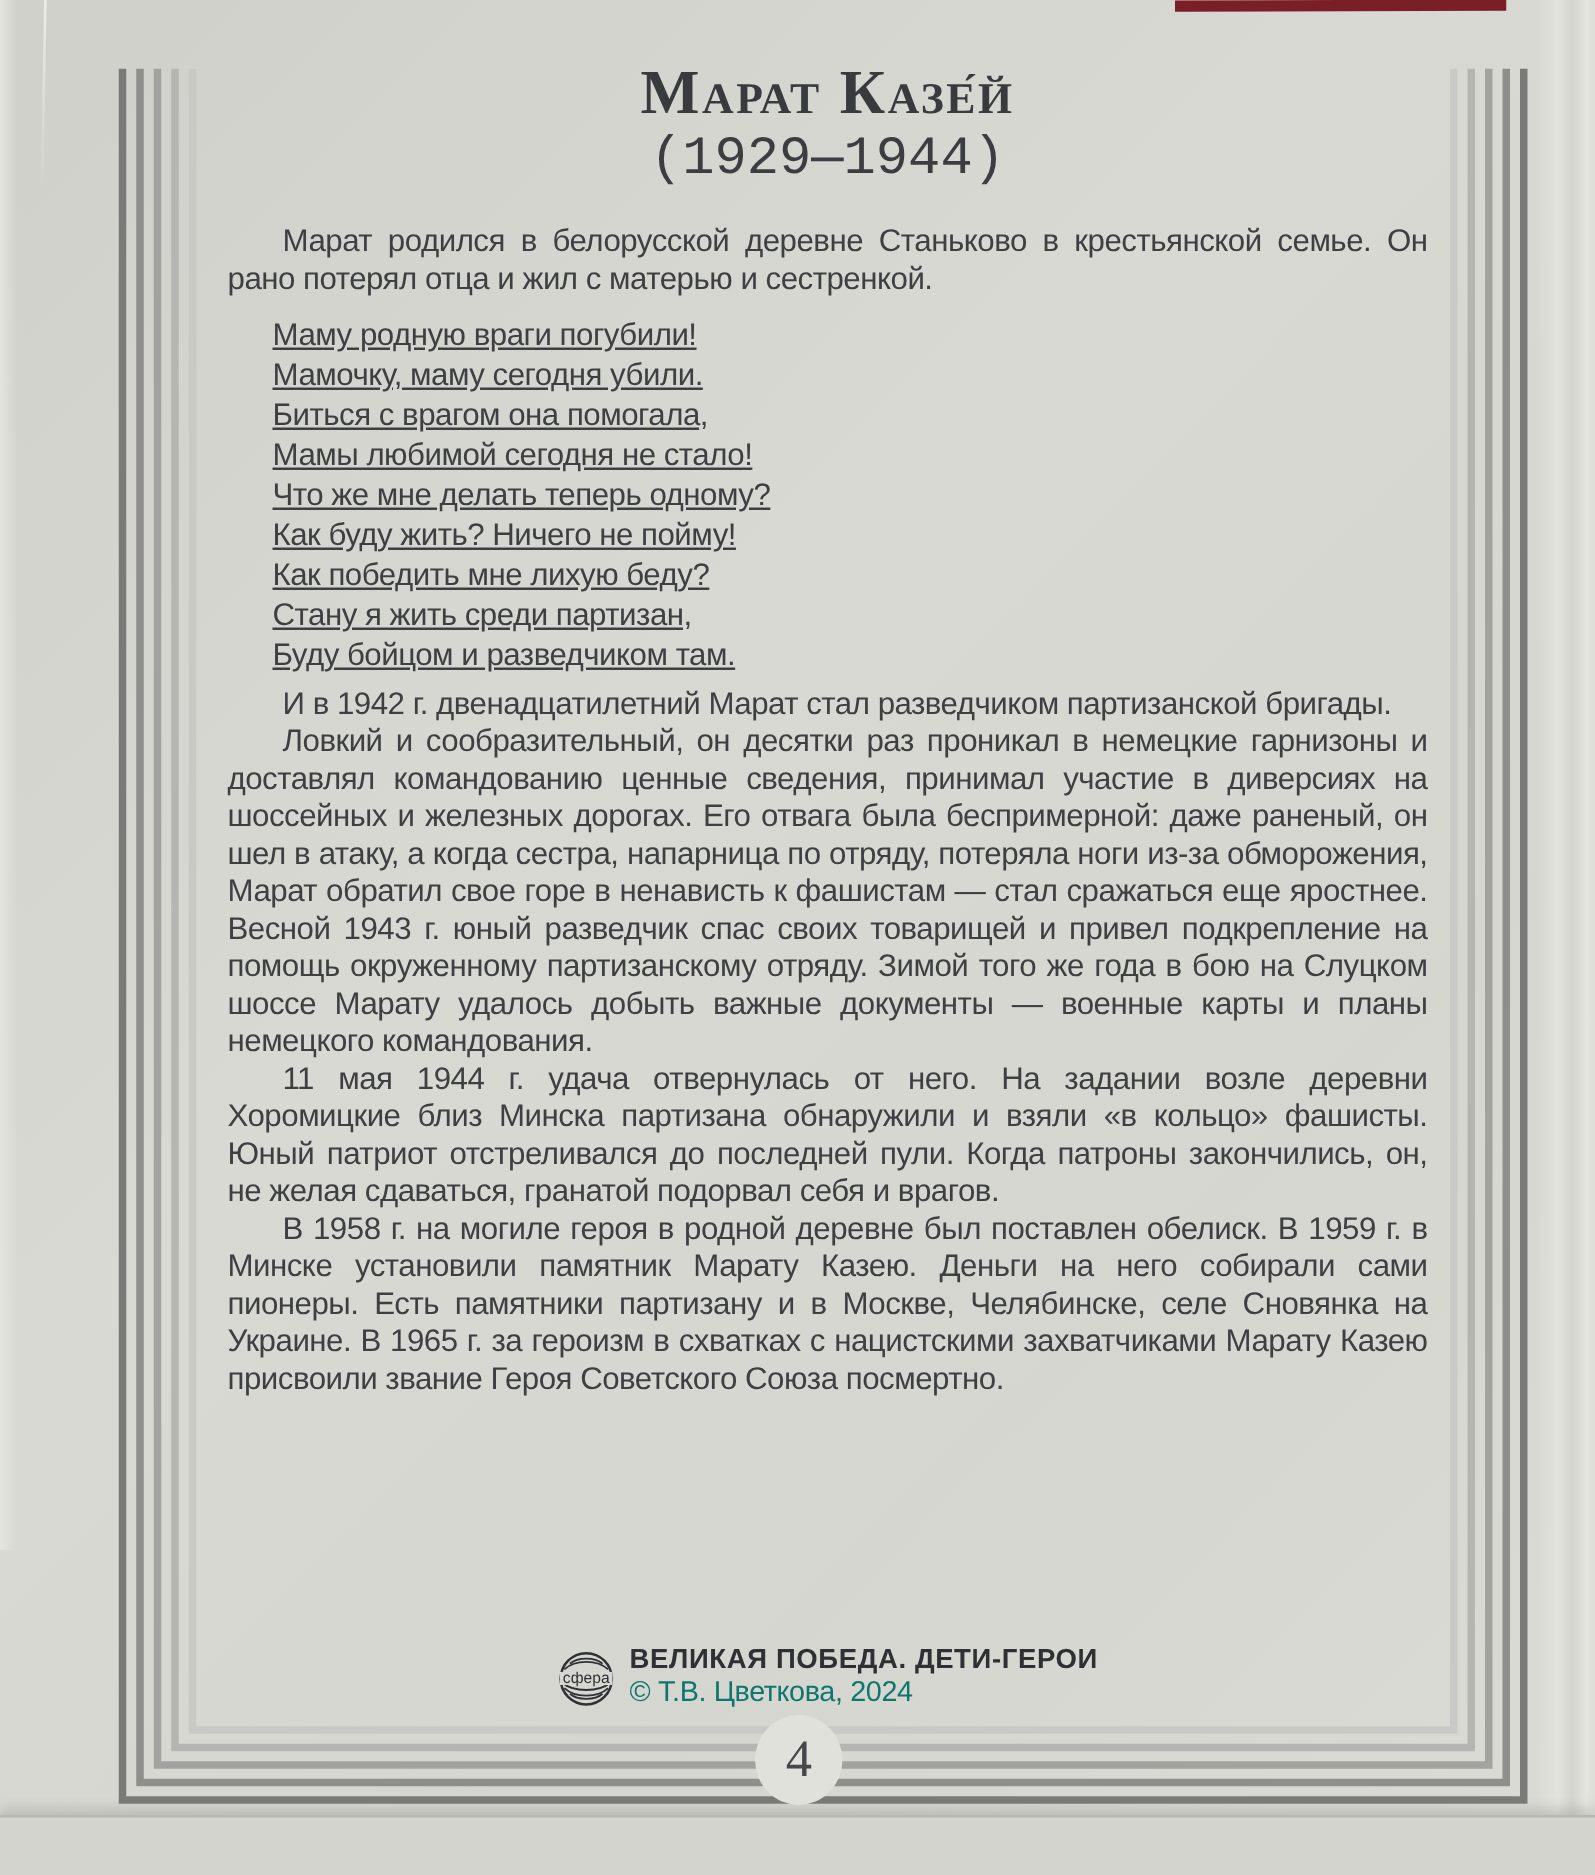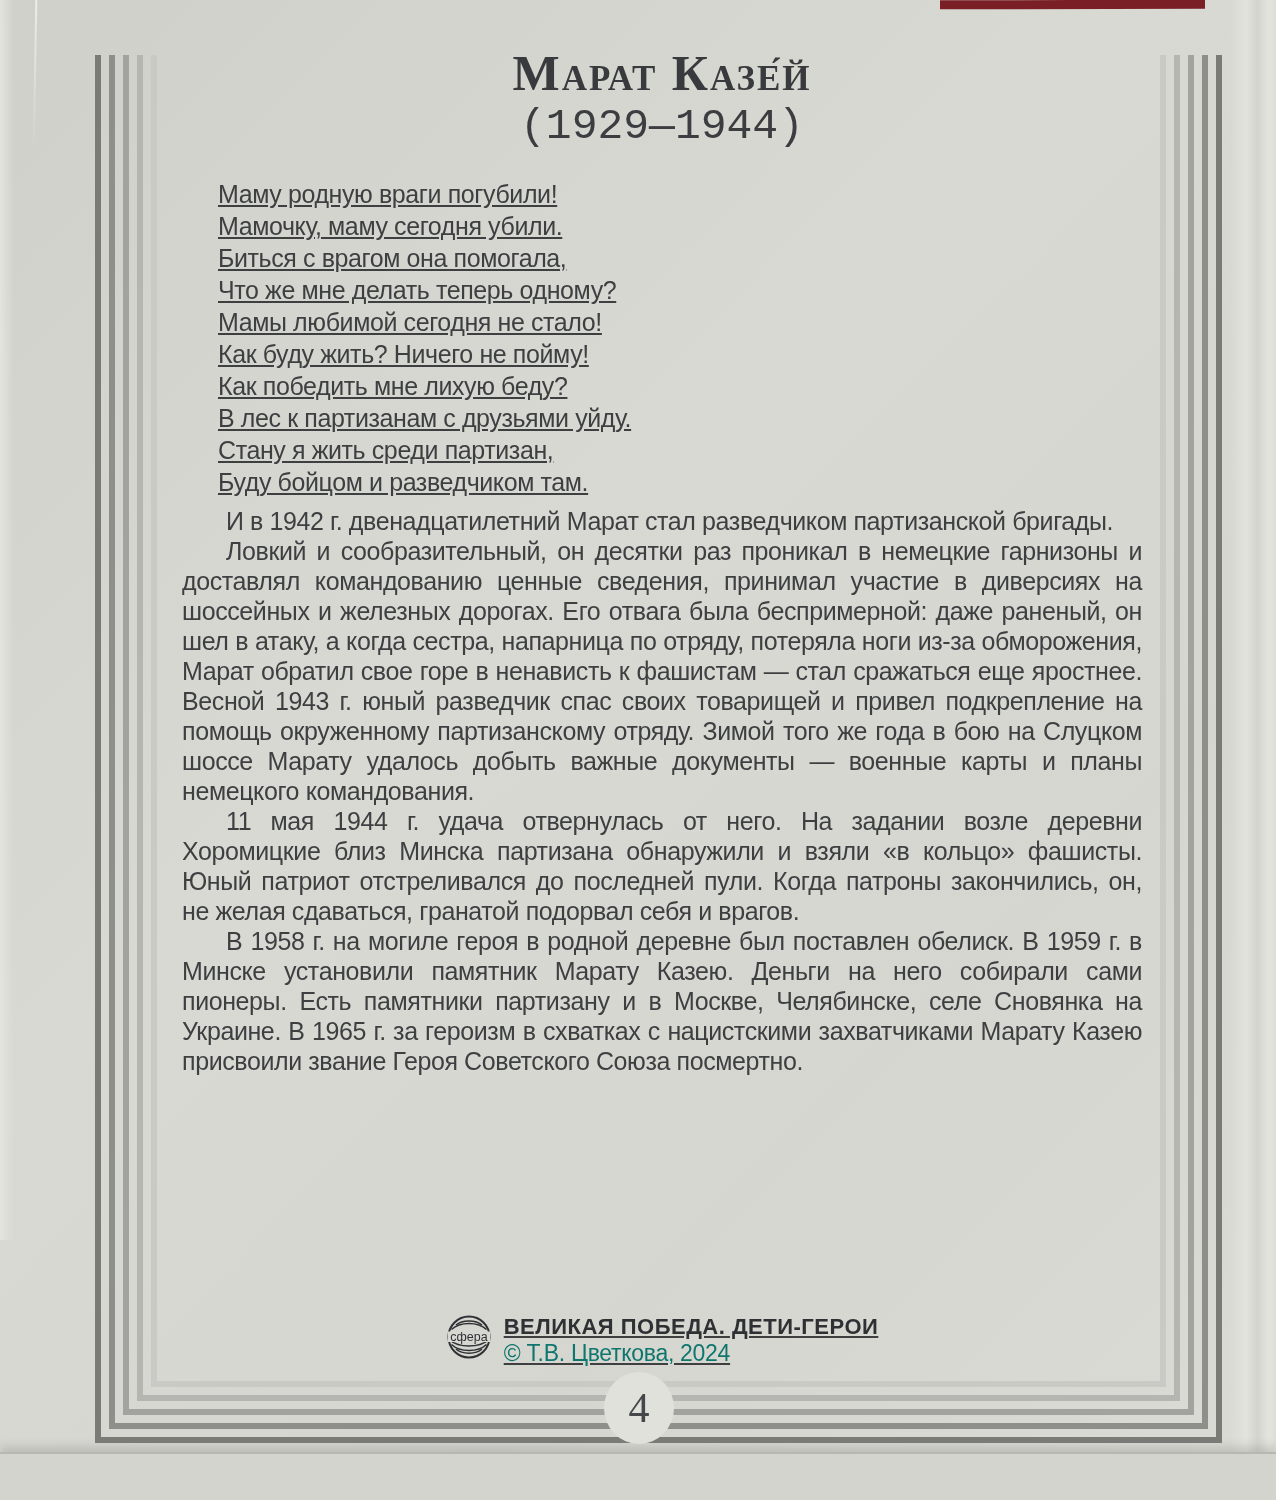--- a/index.html
+++ b/index.html
@@ -70,21 +70,21 @@
   .body-text{margin-top:28px;}
   .body-text p{
     margin:0;font-size:25px;line-height:30px;letter-spacing:-0.4px;
     text-align:justify;text-indent:44px;
   }
   .poem{margin:14px 0 8px 36px;}
   .poem div{font-size:25px;line-height:32px;letter-spacing:-0.4px;text-decoration:underline;}
   
   .footer{
     position:absolute;left:182px;top:1314px;width:960px;z-index:4;
-    display:flex;justify-content:center;align-items:flex-start;gap:12px;text-decoration:underline;
+    display:flex;justify-content:center;align-items:flex-end;gap:12px;
   }
   .footer-text{display:flex;flex-direction:column;}
   .footer-series{
     font-weight:bold;font-size:22px;letter-spacing:.5px;color:#2f3033;line-height:26px;
   }
   .footer-copyright{
     font-size:23px;color:#0f766e;line-height:26px;letter-spacing:-0.3px;
   }
   .logo svg{display:block;}
 </style>
@@ -107,30 +107,30 @@
         </div>
       </div>
   </div>
 </div>
 
 <div class="content">
   <h1 class="title">Марат Казе́й</h1>
   <div class="years">(1929—1944)</div>
 
   <div class="body-text">
+    <p>Марат родился в белорусской деревне Станьково в крестьянской семье. Он рано потерял отца и жил с матерью и сестренкой.</p>
 
     <div class="poem">
       <div>Маму родную враги погубили!</div>
       <div>Мамочку, маму сегодня убили.</div>
       <div>Биться с врагом она помогала,</div>
+      <div>Мамы любимой сегодня не стало!</div>
       <div>Что же мне делать теперь одному?</div>
-      <div>Мамы любимой сегодня не стало!</div>
       <div>Как буду жить? Ничего не пойму!</div>
       <div>Как победить мне лихую беду?</div>
-      <div>В лес к партизанам с друзьями уйду.</div>
       <div>Стану я жить среди партизан,</div>
       <div>Буду бойцом и разведчиком там.</div>
     </div>
 
     <p>И в 1942 г. двенадцатилетний Марат стал разведчиком партизанской бригады.</p>
     <p>Ловкий и сообразительный, он десятки раз проникал в немецкие гарнизоны и доставлял командованию ценные сведения, принимал участие в диверсиях на шоссейных и железных дорогах. Его отвага была беспримерной: даже раненый, он шел в атаку, а когда сестра, напарница по отряду, потеряла ноги из-за обморожения, Марат обратил свое горе в ненависть к фашистам — стал сражаться еще яростнее. Весной 1943 г. юный разведчик спас своих товарищей и привел подкрепление на помощь окруженному партизанскому отряду. Зимой того же года в бою на Слуцком шоссе Марату удалось добыть важные документы — военные карты и планы немецкого командования.</p>
     <p>11 мая 1944 г. удача отвернулась от него. На задании возле деревни Хоромицкие близ Минска партизана обнаружили и взяли «в кольцо» фашисты. Юный патриот отстреливался до последней пули. Когда патроны закончились, он, не желая сдаваться, гранатой подорвал себя и врагов.</p>
     <p>В 1958 г. на могиле героя в родной деревне был поставлен обелиск. В 1959 г. в Минске установили памятник Марату Казею. Деньги на него собирали сами пионеры. Есть памятники партизану и в Москве, Челябинске, селе Сновянка на Украине. В 1965 г. за героизм в схватках с нацистскими захватчиками Марату Казею присвоили звание Героя Советского Союза посмертно.</p>
   </div>
 </div>

